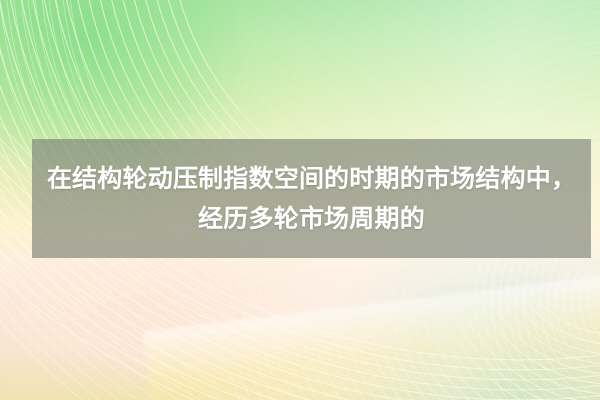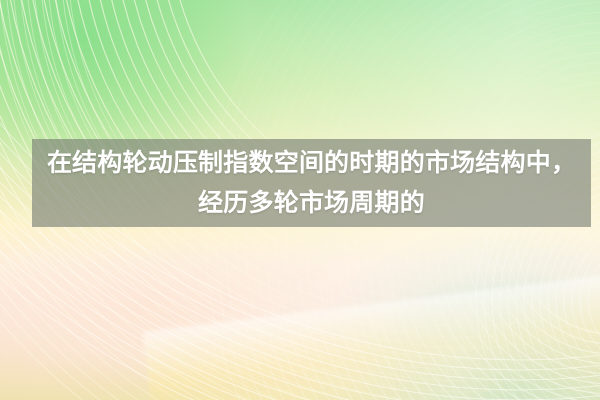--- a/index.html
+++ b/index.html
@@ -126,21 +126,21 @@
     pointer-events: none;
   }
   .arcs svg { display: block; width: 600px; height: 400px; }
 
   
   .text-band {
     position: absolute;
     left: 0;
     right: 9px;
     top: 139px;
-    height: 88px;
+    height: 119px;
     background: rgba(118,124,114,0.62);
     display: flex;
     align-items: center;
     justify-content: center;
     margin-left: 32px;
   }
   .headline {
     margin: 0;
     width: 100%;
     padding: 0 8px;

